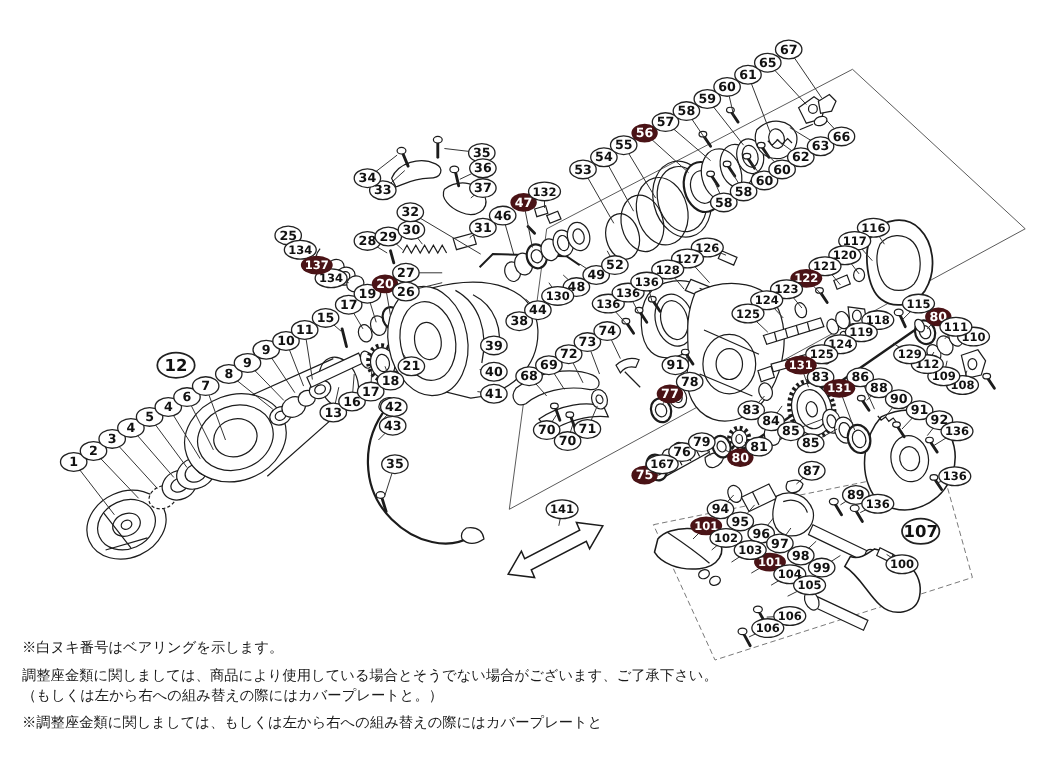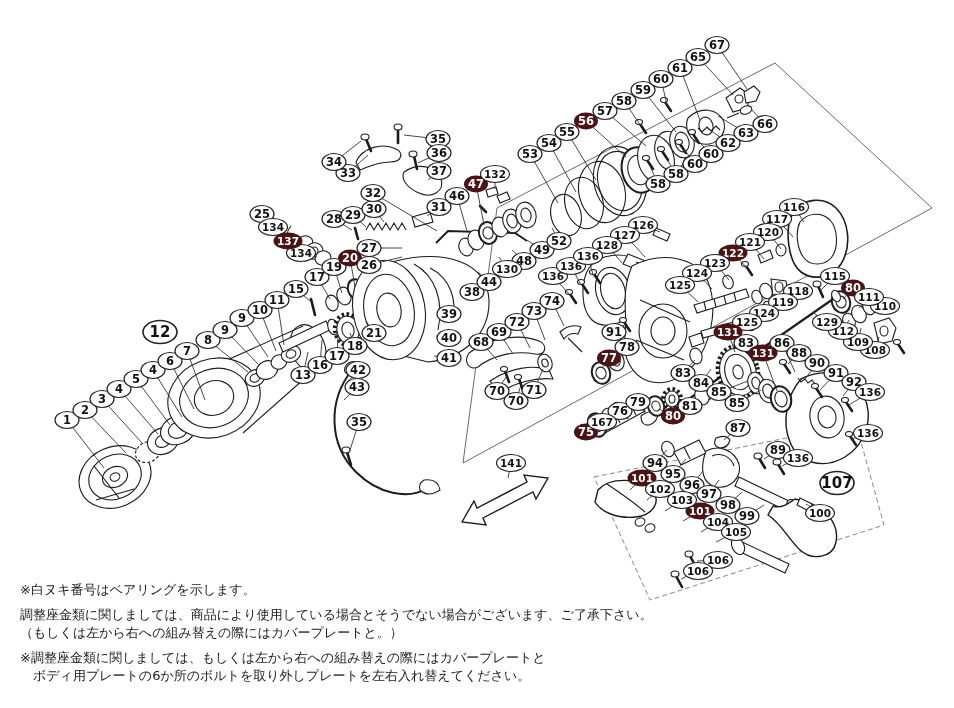--- a/index.html
+++ b/index.html
@@ -8,21 +8,21 @@
   svg{position:absolute;left:0;top:0;}
   .ln{fill:none;stroke:#1c1c1c;stroke-width:1.1;}
   .wh{fill:#ffffff;stroke:#1c1c1c;stroke-width:1.1;}
   .bd{fill:none;stroke:#1c1c1c;stroke-width:2.6;stroke-linecap:round;}
   .thick{stroke-width:2;}
   .teeth{fill:none;stroke:#1c1c1c;stroke-width:4;stroke-dasharray:2.5 2.5;}
   .bound{fill:none;stroke:#444;stroke-width:0.8;}
   .dashbox{fill:none;stroke:#777;stroke-width:0.9;stroke-dasharray:5 3;}
   .notes{position:absolute;left:20px;top:581px;color:#1a1a1a;font-size:13px;line-height:18px;}
   .notes p{margin:0 0 7px 0;}
-  .notes .l{white-space:pre;}
+  .notes .l{white-space:pre;font-family:Liberation Mono, monospace;}
   .notes .indent{padding-left:13px;}
 </style>
 </head>
 <body>
 
 <div class="screen">
   <svg width="954" height="708" viewBox="0 0 954 708">
 
     <g>
       <path class="bound" d="M497,208 L775,63 L932,208 L463,463 Z"></path>
@@ -1044,15 +1044,14 @@
           <text x="602" y="425.8" text-anchor="middle" font-size="10.5" font-weight="bold" fill="#111111" font-family="&quot;DejaVu Sans&quot;,&quot;Liberation Sans&quot;,sans-serif">167</text>
         </g>
       </g>
   </svg>
 
   <div class="notes">
     <p class="l">※白ヌキ番号はベアリングを示します。</p>
     <p style="margin-bottom:0" class="l">調整座金類に関しましては、商品により使用している場合とそうでない場合がございます、ご了承下さい。</p>
     <p class="l">（もしくは左から右への組み替えの際にはカバープレートと。）</p>
     <p style="margin-bottom:0" class="l">※調整座金類に関しましては、もしくは左から右への組み替えの際にはカバープレートと</p>
-    <p style="margin-bottom:0" class="l indent">ボディ用プレートの6か所のボルトを取り外しプレートを左右入れ替えてください。</p>
   </div>
 </div>
 
 </body></html>

